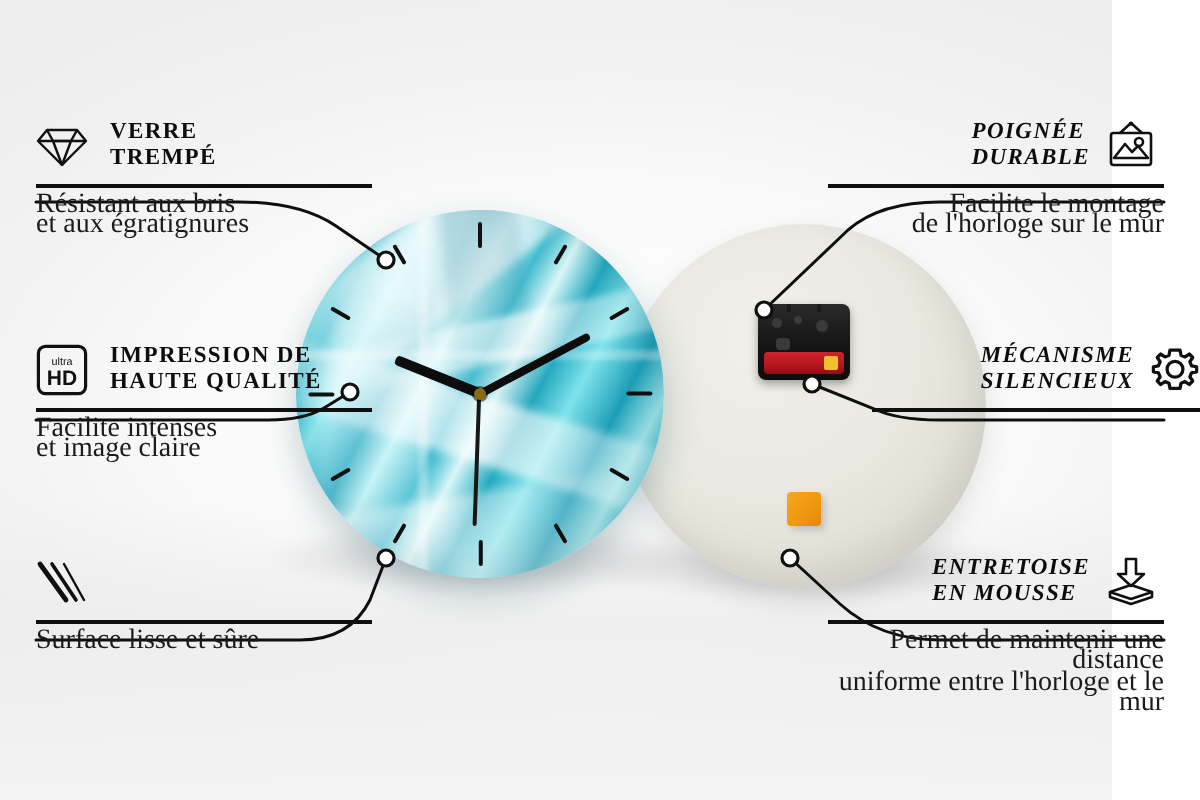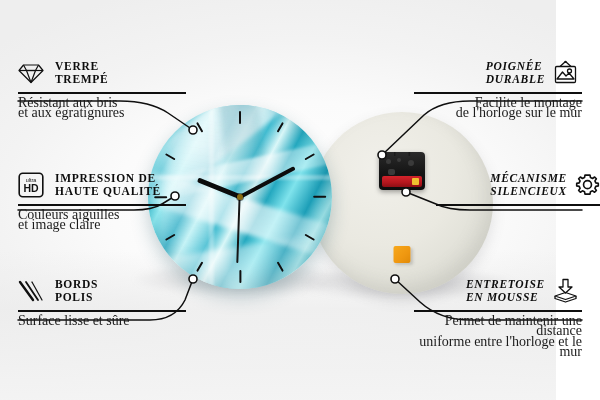--- a/index.html
+++ b/index.html
@@ -243,37 +243,33 @@
           <text x="13" y="20.4" text-anchor="middle" font-family="Liberation Sans, sans-serif" font-size="10.5" font-weight="bold" fill="#101010">HD</text>
         </svg>
       </span>
       <span class="ftitle">
         <span>IMPRESSION DE</span><br>
         <span>HAUTE QUALITÉ</span>
       </span>
     </div>
     <div class="rule"></div>
     <div class="fdesc">
-      <span>Couleurs aiguilles</span><br>
+      <span>Facilite intenses</span><br>
       <span>et image claire</span>
     </div>
   </div>
 
   <div class="feature left" id="feature-bords">
     <div class="head">
       <span class="ficon">
         <svg width="26" height="24" viewBox="0 0 26 24" stroke="#101010" stroke-linecap="round" fill="none">
           <path d="M2,3 L15,21" stroke-width="2.4"></path>
           <path d="M8,3 L20,21" stroke-width="1.8"></path>
           <path d="M14,3 L24,21" stroke-width="1.2"></path>
         </svg>
-      </span>
-      <span class="ftitle">
-        <span>BORDS</span><br>
-        <span>POLIS</span>
       </span>
     </div>
     <div class="rule"></div>
     <div class="fdesc">
       <span>Surface lisse et sûre</span>
     </div>
   </div>
 
   <div class="feature right" id="feature-poignee">
     <div class="head">

